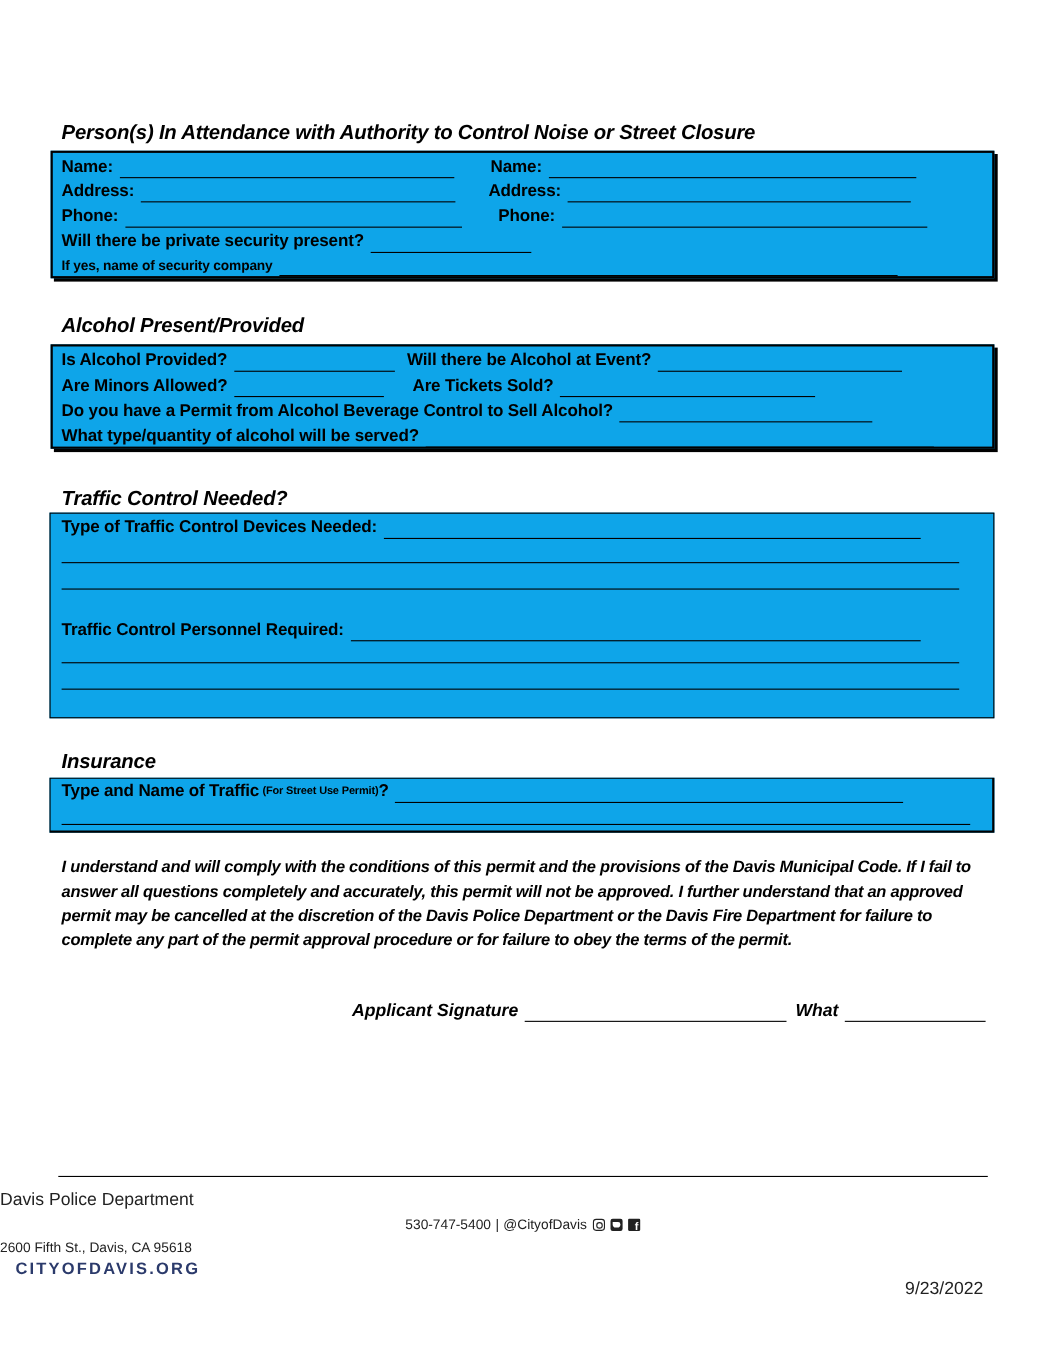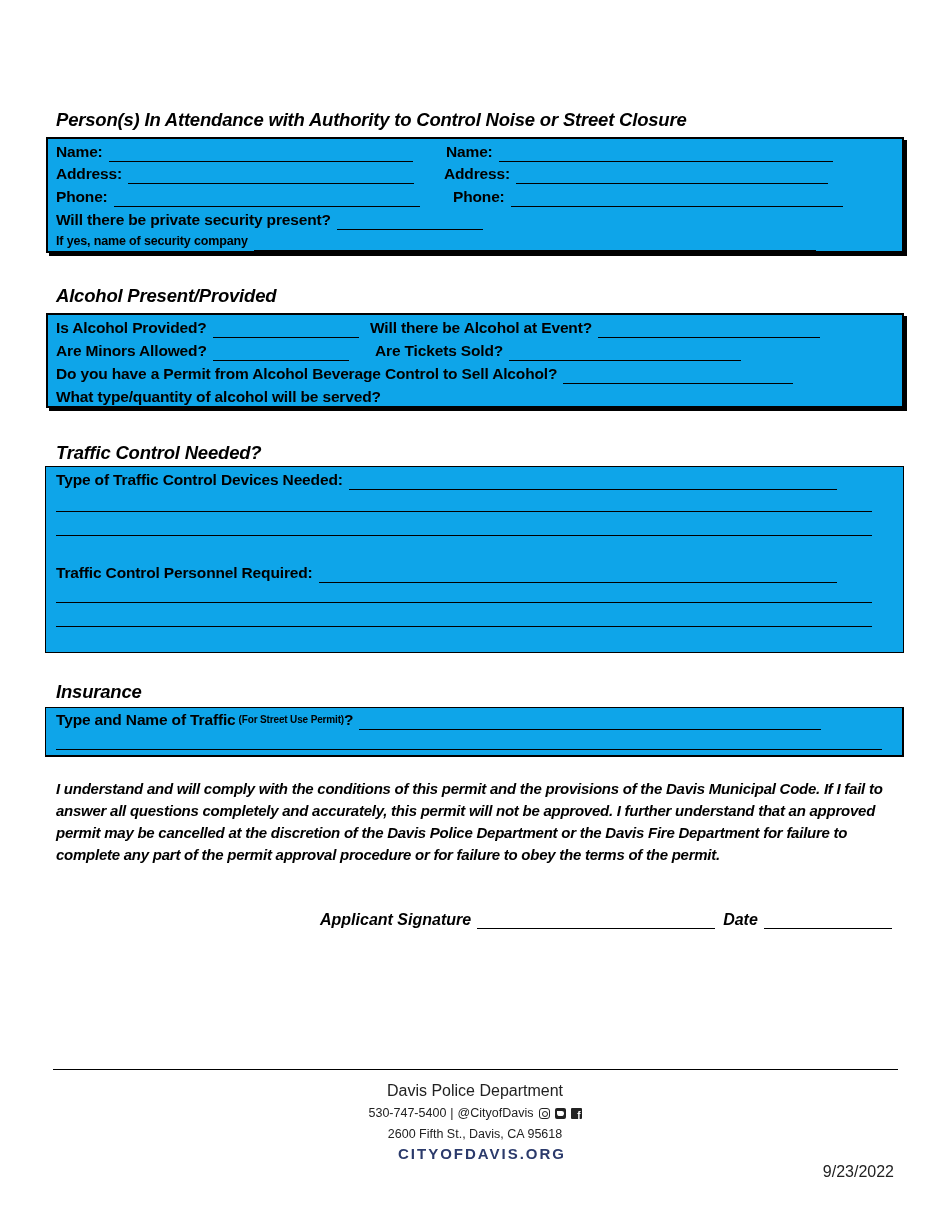--- a/index.html
+++ b/index.html
@@ -37,21 +37,21 @@
       position: absolute; left: 56px; top: 778px; width: 850px;
       font-style: italic; font-weight: bold; font-size: 15px;
       line-height: 22px; letter-spacing: -0.25px;
     }
     .sig {
       position: absolute; top: 911px; left: 320px; white-space: nowrap;
       font-style: italic; font-weight: bold; font-size: 16px;
       display: flex; align-items: flex-end;
     }
     .footer-rule { position: absolute; left: 53px; top: 1069px; width: 845px; height: 0; border-top: 1.3px solid #000; }
-    .footer { position: absolute; left: 0; width: 950px; text-align: center; white-space: nowrap; }
+    .footer { position: absolute; left: 0; width: 950px; text-align: left; white-space: nowrap; }
     .f-dept { top: 1082px; font-size: 16px; color: #222; }
     .f-contact { top: 1106px; font-size: 12.5px; color: #222; display: flex; justify-content: center; align-items: center; gap: 0; }
     .f-addr { top: 1127px; font-size: 12.5px; color: #222; }
     .f-site { top: 1145px; font-size: 15px; font-weight: bold; letter-spacing: 2px; color: #2b3a6b; padding-left: 14px; box-sizing: border-box; }
     .social { display: inline-block; width: 11px; height: 11px; margin-left: 5px; position: relative; }
     .social.ig { border: 1.6px solid #222; border-radius: 3px; box-sizing: border-box; }
     .social.ig::after { content: ""; position: absolute; left: 2px; top: 2px; width: 4px; height: 4px; border: 1.3px solid #222; border-radius: 50%; }
     .social.tw { background: #222; border-radius: 2px; }
     .social.fb { background: #222; border-radius: 1px; }
     .social.fb::after { content: "f"; position: absolute; right: 1px; bottom: -2px; color: #fff; font-weight: bold; font-size: 10px; font-family: "Liberation Sans", sans-serif; }
@@ -157,21 +157,21 @@
     <span class="blank" style="width:462px;"></span>
   </div>
   <span class="blank full" style="position:absolute; left:10px; top:27px; width:826px;"></span>
 </div>
 
 <div class="statement">I understand and will comply with the conditions of this permit and the provisions of the Davis Municipal Code.  If I fail to answer all questions completely and accurately, this permit will not be approved. I further understand that an approved permit may be cancelled at the discretion of the Davis Police Department or the Davis Fire Department for failure to complete any part of the permit approval procedure or for failure to obey the terms of the permit.</div>
 
 <div class="sig">
   <span>Applicant Signature</span>
   <span class="blank" style="width:238px;"></span>
-  <span style="margin-left:8px;">Date</span>
+  <span style="margin-left:8px;">What</span>
   <span class="blank" style="width:128px;"></span>
 </div>
 
 <div class="footer-rule"></div>
 <div class="footer f-dept">Davis Police Department</div>
 <div class="footer f-contact">
   <span>530-747-5400</span>
   <span style="margin:0 4px;">|</span>
   <span>@CityofDavis</span>
   <span class="social ig"></span>

